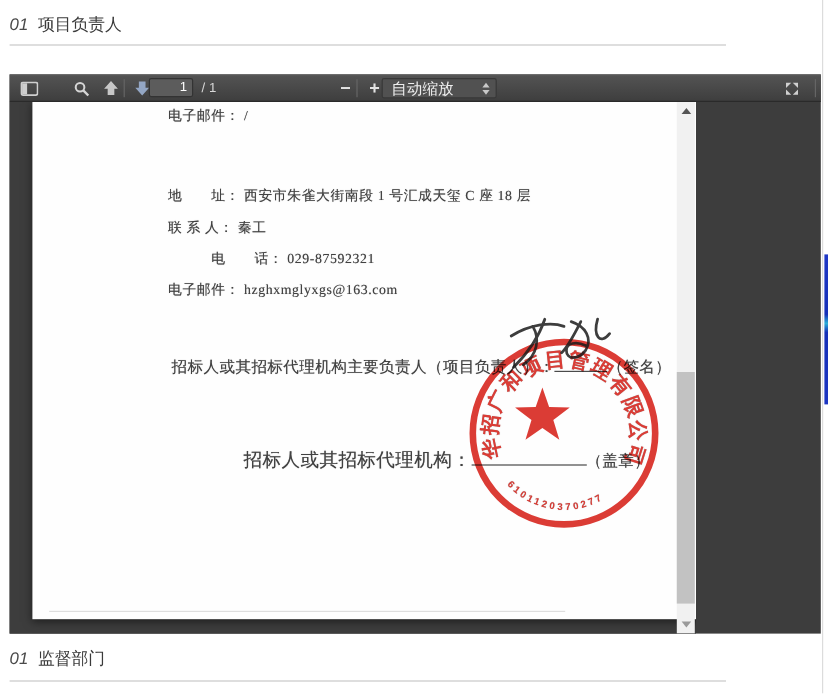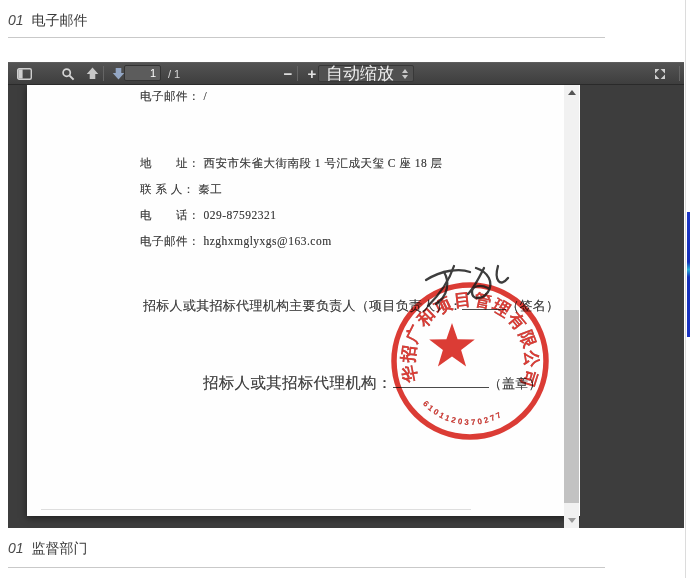--- a/index.html
+++ b/index.html
@@ -20,21 +20,21 @@
   .tb-btn { position:absolute; top:0; height:23px; width:24px; display:flex;
     align-items:center; justify-content:center; cursor:pointer; }
   .tb-sep { position:absolute; top:4px; width:1px; height:15px; background:#656565; }
   .page-input { position:absolute; left:116px; top:3px; width:37px; height:16px;
     background:#5c5c5c; border:1px solid #333; border-radius:2px; color:#fff;
     font-size:11px; text-align:right; padding-right:4px; font-family:"Liberation Sans",sans-serif; }
   .page-total { position:absolute; left:160px; top:6px; color:#d8d8d8; font-size:11px; }
   .zoom-glyph { color:#e2e2e2; font-size:15px; font-weight:bold; line-height:23px; }
   .scale-select { position:absolute; left:310px; top:3px; width:96px; height:17px;
     background:#515151; border:1px solid #383838; border-radius:2px; color:#ededed;
-    font-size:17px; line-height:15px; padding-left:7px; cursor:pointer; }
+    font-size:13px; line-height:15px; padding-left:7px; cursor:pointer; }
   .scale-arrows { position:absolute; right:5px; top:3px; display:flex;
     flex-direction:column; gap:2px; }
   .tri-up { width:0; height:0; border-left:3px solid transparent;
     border-right:3px solid transparent; border-bottom:4px solid #c9c9c9; }
   .tri-dn { width:0; height:0; border-left:3px solid transparent;
     border-right:3px solid transparent; border-top:4px solid #c9c9c9; }
 
   
   .viewport { position:absolute; left:0; top:23px; width:572px; height:443px;
     background:#3d3d3d; overflow:hidden; }
@@ -67,21 +67,21 @@
     background:#dcdcdc; }
   .page-scroll-thumb { position:absolute; left:687px; top:212px; width:3px;
     height:125px; background:linear-gradient(#1f38c6,#1530b8 40%,#2bb0d8 46%,#1530b8 52%,#1c35c2); cursor:pointer; }
 
   svg { display:block; }
 </style>
 </head>
 <body>
 
 <div class="section-hdr" style="top:12px;">
-  <span class="num">01</span><span>电子邮件</span>
+  <span class="num">01</span><span>项目负责人</span>
 </div>
 <div class="hr" style="top:37px;"></div>
 
 <div class="viewer">
 
   <div class="toolbar">
     <div class="tb-btn" style="left:4px;">
       <span>
         <svg width="15" height="12" viewBox="0 0 15 12">
           <rect x="0.7" y="0.7" width="13.6" height="10.6" rx="1.5" fill="none" stroke="#cfcfcf" stroke-width="1.4"></rect>
@@ -143,21 +143,21 @@
     </div>
     <div class="tb-sep" style="right:4px;"></div>
   </div>
 
   <div class="viewport">
     <div class="pdf-page doc-text">
 
       <div class="contact-line" style="top:4px;">电子邮件： /</div>
       <div class="contact-line" style="top:71px;">地　　址： 西安市朱雀大街南段 1 号汇成天玺 C 座 18 层</div>
       <div class="contact-line" style="top:97px;text-align:center;">联 系 人： 秦工</div>
-      <div class="contact-line" style="top:123px;">电　　话： 029-87592321</div>
+      <div class="contact-line" style="top:123px;margin-left:36px;">电　　话： 029-87592321</div>
       <div class="contact-line" style="top:149px;">电子邮件： hzghxmglyxgs@163.com</div>
 
       <div class="resp-line"><span>招标人或其招标代理机构主要负责人（项目负责人）：</span><span class="uline" style="width:44px;"></span><span>（签名）</span></div>
 
       <div class="agency-line"><span>招标人或其招标代理机构：</span><span class="uline" style="width:96px;"></span><span style="font-size:13px;">（盖章）</span></div>
 
       <div class="smudge"></div>
 
       <svg width="170" height="170" viewBox="0 0 170 170" style="position:absolute; left:358px; top:191px; mix-blend-mode:multiply; opacity:.9;">
         <defs>

